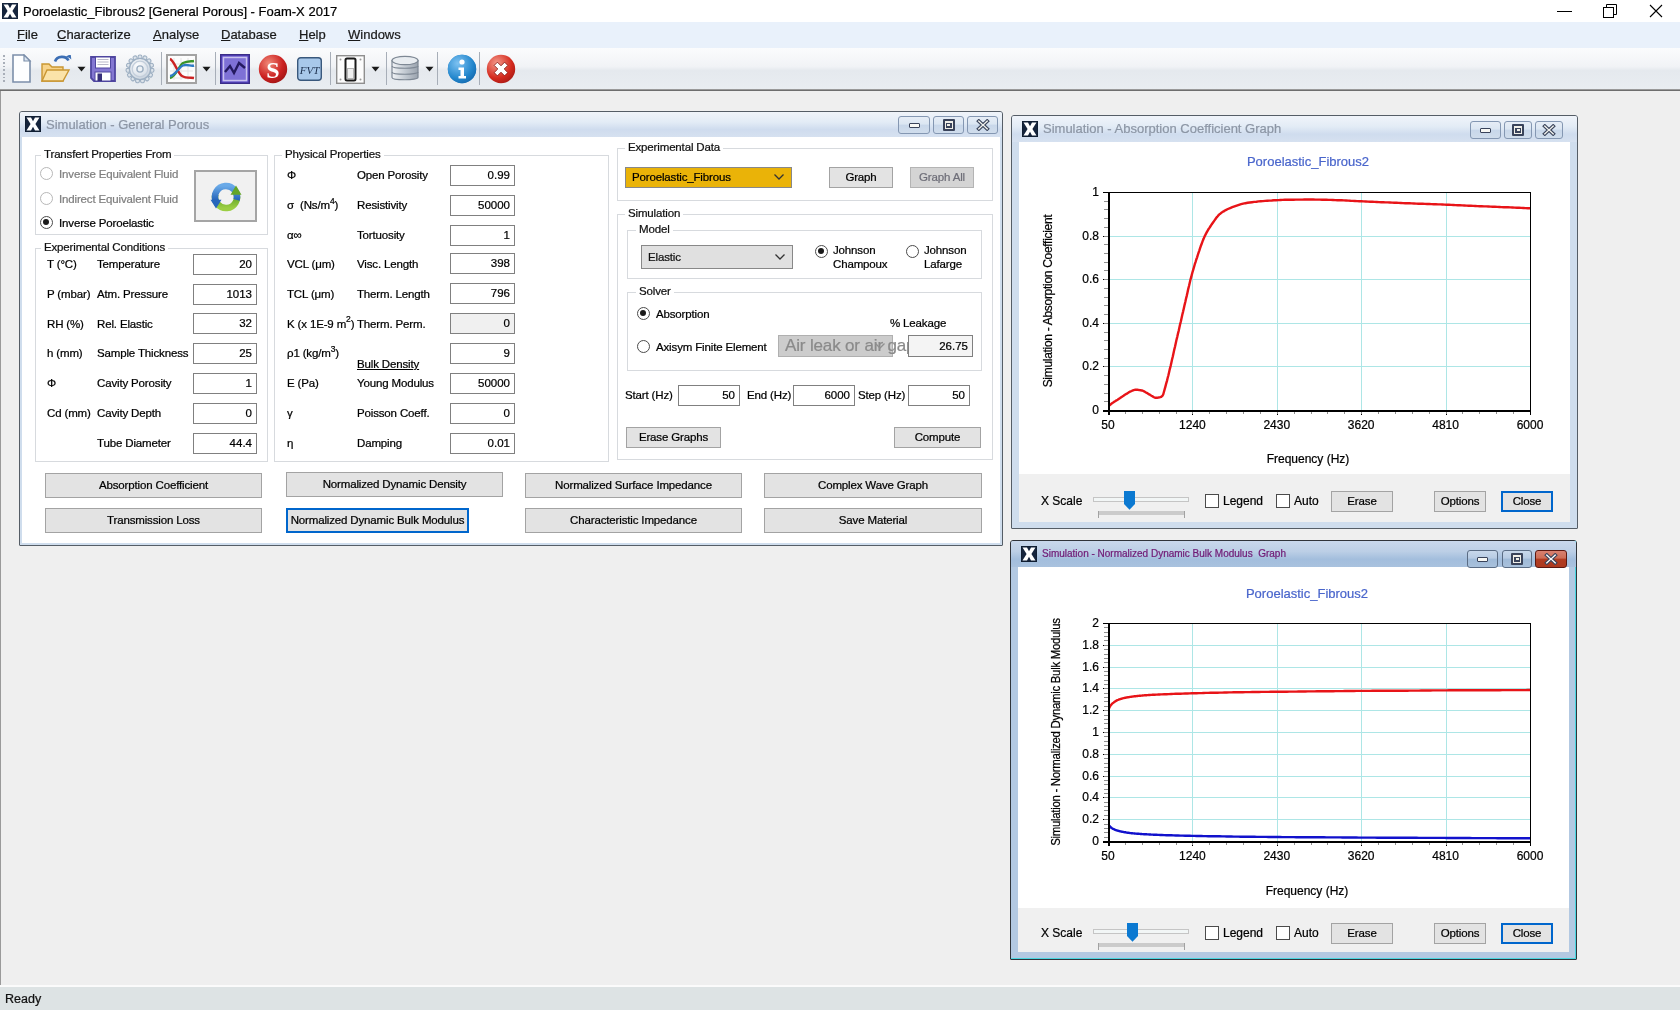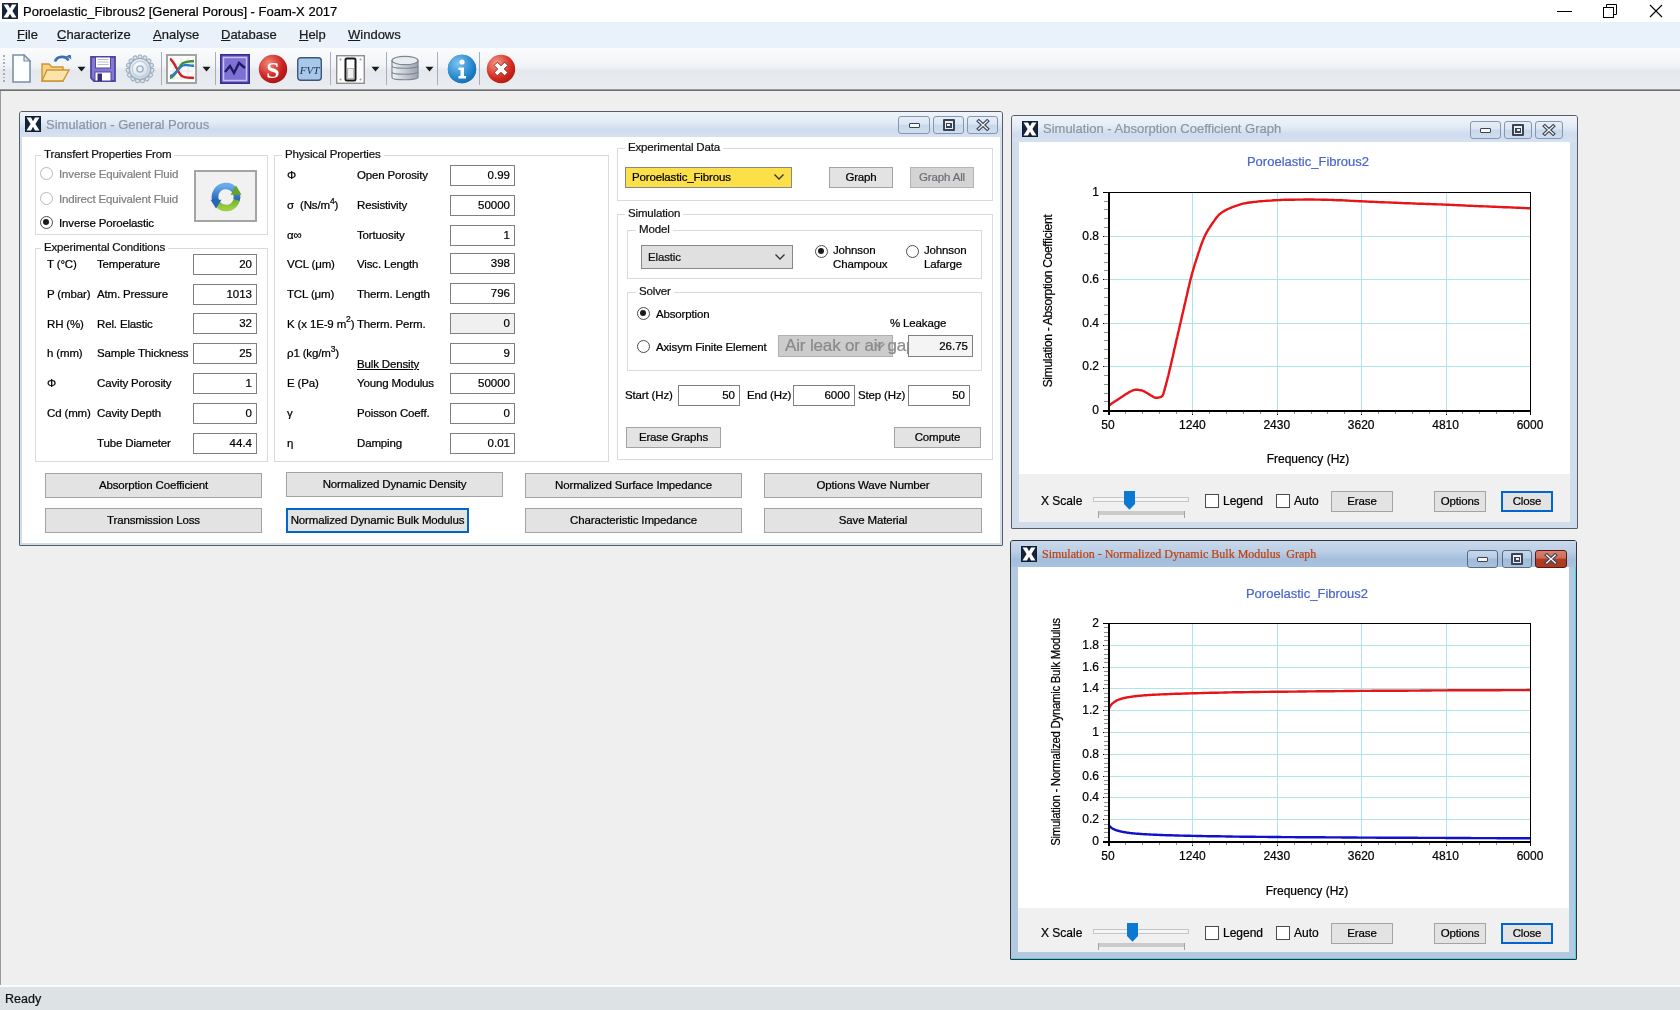--- a/index.html
+++ b/index.html
@@ -222,21 +222,21 @@
 <path d="M1 2.2 L2.8 0.4 L7 4.4 L11.2 0.4 L13 2.2 L8.8 6 L13 9.8 L11.2 11.6 L7 7.6 L2.8 11.6 L1 9.8 L5.2 6 Z" fill="#f5f5f0" stroke="#39435a" stroke-width="1.1"></path>
 </svg>
 <div class="abs" style="left:1010px;top:540px;width:567px;height:420px;background:#b3c9e2;border:1px solid #30343a;border-radius:3px 3px 1px 1px"></div>
 <div class="abs" style="left:1011px;top:958px;width:565px;height:1px;background:#49d6e0"></div>
 <div class="abs" style="left:1575px;top:541px;width:1px;height:418px;background:#49d6e0"></div>
 <div class="abs" style="left:1011px;top:541px;width:565px;height:26px;background:linear-gradient(#c9d8ec,#bccfe6 40%,#a3bedd 70%,#a9c2de);border-radius:2px 2px 0 0"></div>
 <svg class="abs" style="left:1021px;top:546px" width="16" height="16" viewBox="0 0 16 16">
 <rect x="0" y="0" width="16" height="16" fill="#15243c" stroke="#0d1828" stroke-width="1"></rect>
 <path d="M1.5 1.5 L6 1.5 L8 5.2 L10 1.5 L14.5 1.5 L10.4 8 L14.5 14.5 L10 14.5 L8 10.8 L6 14.5 L1.5 14.5 L5.6 8 Z" fill="#ffffff"></path>
 </svg>
-<div class="abs " style="left:1042px;top:546.0px;height:16px;line-height:16px;font-size:12px;color:#c2410c;white-space:pre;font-family:Liberation Serif, serif;">Simulation - Normalized Dynamic Bulk Modulus  Graph</div>
+<div class="abs " style="left:1042px;top:546.0px;height:16px;line-height:16px;font-size:10px;color:#701a75;white-space:pre;">Simulation - Normalized Dynamic Bulk Modulus  Graph</div>
 <div class="abs" style="left:1018px;top:567px;width:551px;height:341px;background:#ffffff"></div>
 <div class="abs" style="left:1018px;top:908px;width:551px;height:44px;background:#f0f0f0"></div>
 <div class="abs" style="left:1467px;top:550px;width:31px;height:18px;background:linear-gradient(#c8d8eb,#b7cbe3 45%,#9fbad8 50%,#a9c1dc);border:1px solid #5a6c84;border-radius:3px"></div>
 <div class="abs" style="left:1477.0px;top:557.0px;width:11px;height:5px;background:#f8f8f4;border:1px solid #39435a;border-radius:1px"></div>
 <div class="abs" style="left:1502px;top:550px;width:30px;height:18px;background:linear-gradient(#c8d8eb,#b7cbe3 45%,#9fbad8 50%,#a9c1dc);border:1px solid #5a6c84;border-radius:3px"></div>
 <div class="abs" style="left:1511.0px;top:553.0px;width:12px;height:12px;background:#f0efe9;border:2px solid #39435a;border-radius:1px"></div>
 <div class="abs" style="left:1514.0px;top:556.5px;width:6px;height:5px;background:#39435a"></div>
 <div class="abs" style="left:1515.5px;top:558.0px;width:3px;height:2px;background:#f0efe9"></div>
 <div class="abs" style="left:1535px;top:550px;width:32px;height:18px;background:linear-gradient(#d88171,#cd6d56 45%,#b13c22 50%,#ad3a20);border:1px solid #5c1810;border-radius:3px"></div>
 <svg class="abs" style="left:1544.0px;top:553.0px" width="14" height="12" viewBox="0 0 14 12">
@@ -319,21 +319,21 @@
 <div class="abs f" style="left:357px;top:375.0px;height:16px;line-height:16px;font-size:12px;color:#000;white-space:pre;">Young Modulus</div>
 <div class="abs inp" style="left:450px;top:372.5px;width:65px;height:21px;line-height:19px;background:#fff">50000</div>
 <div class="abs f" style="left:287px;top:405.0px;height:16px;line-height:16px;font-size:12px;color:#000;white-space:pre;">γ</div>
 <div class="abs f" style="left:357px;top:405.0px;height:16px;line-height:16px;font-size:12px;color:#000;white-space:pre;">Poisson Coeff.</div>
 <div class="abs inp" style="left:450px;top:402.5px;width:65px;height:21px;line-height:19px;background:#fff">0</div>
 <div class="abs f" style="left:287px;top:435.0px;height:16px;line-height:16px;font-size:12px;color:#000;white-space:pre;">η</div>
 <div class="abs f" style="left:357px;top:435.0px;height:16px;line-height:16px;font-size:12px;color:#000;white-space:pre;">Damping</div>
 <div class="abs inp" style="left:450px;top:432.5px;width:65px;height:21px;line-height:19px;background:#fff">0.01</div>
 <div class="abs gb" style="left:617px;top:148px;width:376px;height:53px;"></div>
 <div class="abs gbl" style="left:625px;top:140px">Experimental Data</div>
-<div class="abs" style="left:625px;top:167px;width:167px;height:21px;background:#fde047;border:1px solid #888888;font-size:11.5px;letter-spacing:-0.15px;color:#000;line-height:19px;padding-left:6px;white-space:pre">Poroelastic_Fibrous</div>
+<div class="abs" style="left:625px;top:167px;width:167px;height:21px;background:#eab308;border:1px solid #888888;font-size:11.5px;letter-spacing:-0.15px;color:#000;line-height:19px;padding-left:6px;white-space:pre">Poroelastic_Fibrous</div>
 <svg class="abs" style="left:774px;top:174px" width="10" height="6" viewBox="0 0 10 6">
 <path d="M0.5 0.5 L5 5 L9.5 0.5" fill="none" stroke="#333" stroke-width="1.3"></path>
   </svg>
 <div class="abs btn" style="left:829px;top:167px;width:64px;height:21px;line-height:19px;font-size:11.5px">Graph</div>
 <div class="abs btn" style="left:910px;top:167px;width:64px;height:21px;line-height:19px;background:#d4d4d4;border-color:#b4b4b4;color:#6e6e78;font-size:11.5px">Graph All</div>
 <div class="abs gb" style="left:617px;top:214px;width:376px;height:246px;"></div>
 <div class="abs gbl" style="left:625px;top:206px">Simulation</div>
 <div class="abs gb" style="left:627px;top:230px;width:355px;height:49px;"></div>
 <div class="abs gbl" style="left:636px;top:222px">Model</div>
 <div class="abs" style="left:641px;top:245px;width:152px;height:24px;background:#e0e0e0;border:1px solid #888888;font-size:11.5px;letter-spacing:-0.15px;color:#111;line-height:22px;padding-left:6px;white-space:pre">Elastic</div>
@@ -366,21 +366,21 @@
 <div class="abs inp" style="left:678px;top:385px;width:62px;height:21px;line-height:19px;background:#fff">50</div>
 <div class="abs f" style="left:747px;top:387.0px;height:16px;line-height:16px;font-size:12px;color:#000;white-space:pre;">End (Hz)</div>
 <div class="abs inp" style="left:793px;top:385px;width:62px;height:21px;line-height:19px;background:#fff">6000</div>
 <div class="abs f" style="left:858px;top:387.0px;height:16px;line-height:16px;font-size:12px;color:#000;white-space:pre;">Step (Hz)</div>
 <div class="abs inp" style="left:908px;top:385px;width:62px;height:21px;line-height:19px;background:#fff">50</div>
 <div class="abs btn" style="left:626px;top:427px;width:95px;height:21px;line-height:19px;font-size:11.5px">Erase Graphs</div>
 <div class="abs btn" style="left:894px;top:427px;width:87px;height:21px;line-height:19px;font-size:11.5px">Compute</div>
 <div class="abs btn" style="left:45px;top:473px;width:217px;height:25px;line-height:23px;font-size:11.5px">Absorption Coefficient</div>
 <div class="abs btn" style="left:286px;top:472px;width:217px;height:25px;line-height:23px;font-size:11.5px">Normalized Dynamic Density</div>
 <div class="abs btn" style="left:525px;top:473px;width:217px;height:25px;line-height:23px;font-size:11.5px">Normalized Surface Impedance</div>
-<div class="abs btn" style="left:764px;top:473px;width:218px;height:25px;line-height:23px;font-size:11.5px">Options Wave Number</div>
+<div class="abs btn" style="left:764px;top:473px;width:218px;height:25px;line-height:23px;font-size:11.5px">Complex Wave Graph</div>
 <div class="abs btn" style="left:45px;top:508px;width:217px;height:25px;line-height:23px;font-size:11.5px">Transmission Loss</div>
 <div class="abs btn" style="left:286px;top:508px;width:183px;height:25px;line-height:21px;border:2px solid #0066cc;font-size:11.5px">Normalized Dynamic Bulk Modulus</div>
 <div class="abs btn" style="left:525px;top:508px;width:217px;height:25px;line-height:23px;font-size:11.5px">Characteristic Impedance</div>
 <div class="abs btn" style="left:764px;top:508px;width:218px;height:25px;line-height:23px;font-size:11.5px">Save Material</div>
 <svg class="abs" style="left:1019px;top:142px" width="551" height="332" viewBox="0 0 551 332">
     <g shape-rendering="crispEdges">
       <line x1="173.5" y1="50" x2="173.5" y2="268" stroke="#ade6e6" stroke-width="1"></line>
       <line x1="258.5" y1="50" x2="258.5" y2="268" stroke="#ade6e6" stroke-width="1"></line>
       <line x1="342.5" y1="50" x2="342.5" y2="268" stroke="#ade6e6" stroke-width="1"></line>
       <line x1="427.5" y1="50" x2="427.5" y2="268" stroke="#ade6e6" stroke-width="1"></line>

